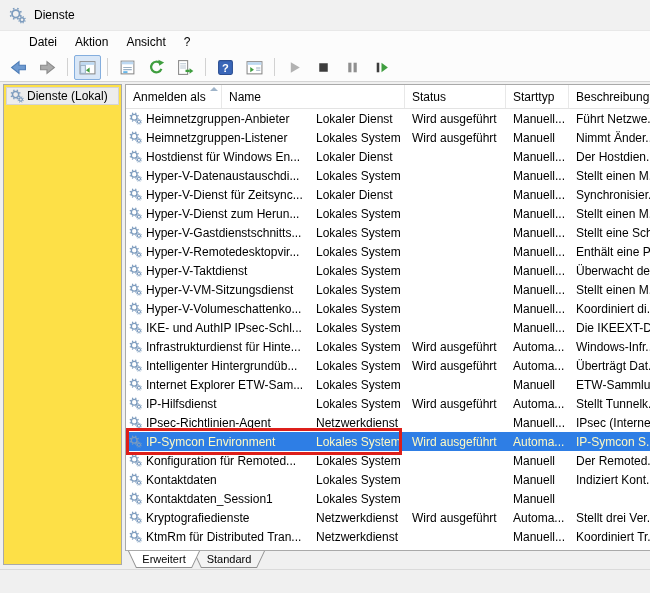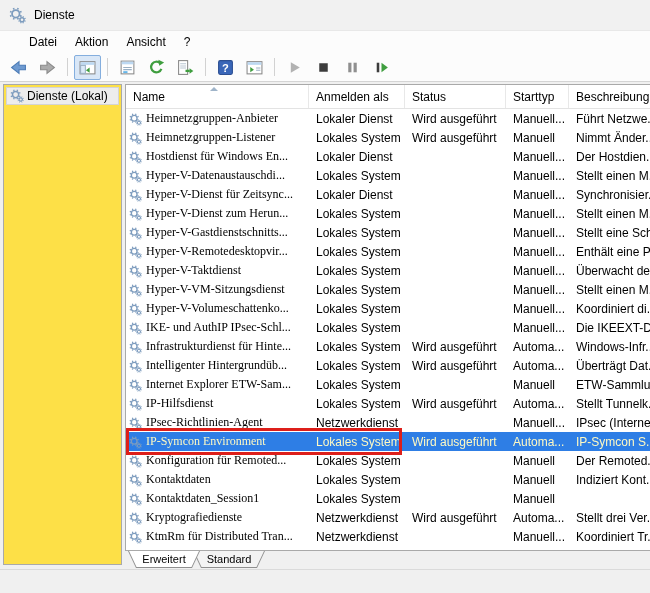--- a/index.html
+++ b/index.html
@@ -34,21 +34,21 @@
 
   
   .header-row{display:flex;height:23px;border-bottom:1px solid #e3e3e3;position:relative;background:#fff;}
   .hcell{border-right:1px solid #e8e8e8;display:flex;align-items:center;padding-left:7px;box-sizing:border-box;white-space:nowrap;overflow:hidden;flex-shrink:0;}
   .sort-arrow{position:absolute;top:2px;left:84px;width:0;height:0;border-left:4px solid transparent;border-right:4px solid transparent;border-bottom:4px solid #9fb4c9;}
 
   
   .rows{position:relative;}
   .row{display:flex;height:19px;align-items:center;position:relative;cursor:default;}
   .cell{padding-left:7px;box-sizing:border-box;white-space:nowrap;overflow:hidden;flex-shrink:0;}
-  .c-name{width:183px;display:flex;align-items:flex-end;gap:4px;padding-left:3px;font-family:Liberation Serif, serif;}
+  .c-name{width:183px;display:flex;align-items:flex-start;gap:4px;padding-left:3px;}
   .c-logon{width:96px;}
   .c-status{width:101px;}
   .c-start{width:63px;}
   .c-desc{width:82px;}
   .row.selected{background:var(--sel,#2e7ee5);color:#fef9c3;}
   .red-box{position:absolute;left:0;top:-4px;width:276px;height:27px;border:3px solid var(--annot,#dd1f1a);box-sizing:border-box;z-index:5;pointer-events:none;}
 
   
   .tabstrip{position:absolute;top:467px;left:0;right:0;height:19px;display:flex;padding-left:3px;background:#f0f0f0;align-items:flex-start;}
   .tab{position:relative;height:17px;min-width:72px;clip-path:polygon(0 0,100% 0,calc(100% - 8px) 100%,8px 100%);background:#8f8f8f;}
@@ -203,25 +203,25 @@
               <path d="M18.1 16.1L19.5 16.7M16.4 17.8L17.0 19.2M14.2 17.8L13.6 19.2M12.5 16.1L11.1 16.7M12.5 13.9L11.1 13.3M14.2 12.2L13.6 10.8M16.4 12.2L17.0 10.8M18.1 13.9L19.5 13.3" stroke="#7d9cbe" stroke-width="1.4" fill="none"></path>
   </svg>
           </span>
         <span>Dienste (Lokal)</span>
       </div>
     </div>
 
     <div class="right-pane">
       <div class="list-pane">
         <div class="header-row" id="header-row">
+            <div class="hcell" style="width:96px">
+              <span>Anmelden als</span>
+            </div>
             <div class="hcell" style="width:183px">
               <span>Name</span>
-            </div>
-            <div class="hcell" style="width:96px">
-              <span>Anmelden als</span>
             </div>
             <div class="hcell" style="width:101px">
               <span>Status</span>
             </div>
             <div class="hcell" style="width:63px">
               <span>Starttyp</span>
             </div>
             <div class="hcell" style="width:90px">
               <span>Beschreibung</span>
             </div>

